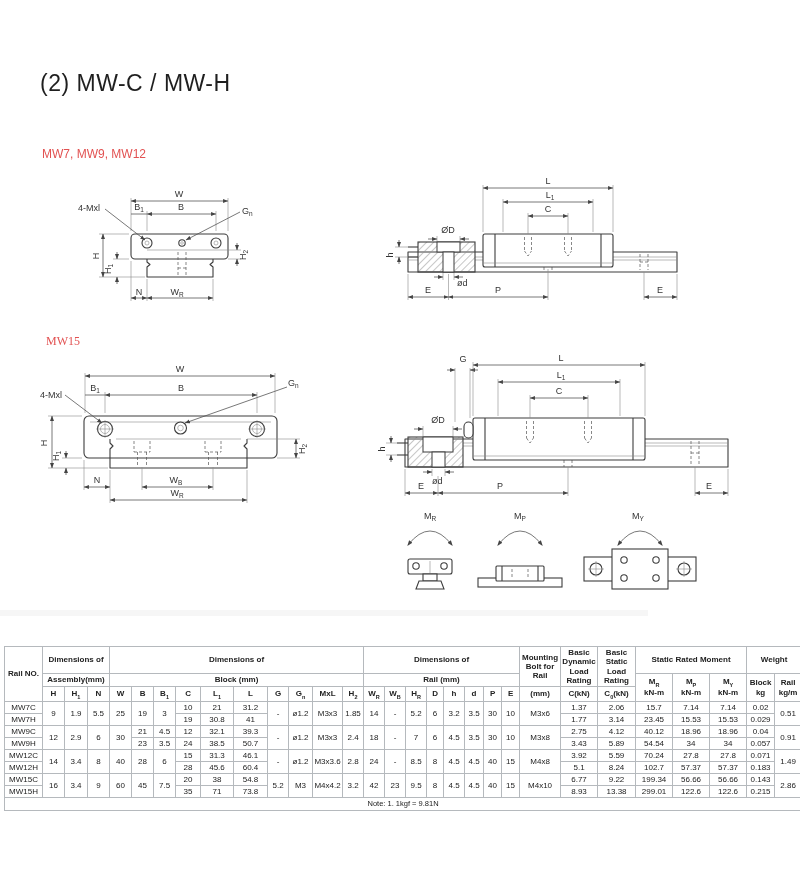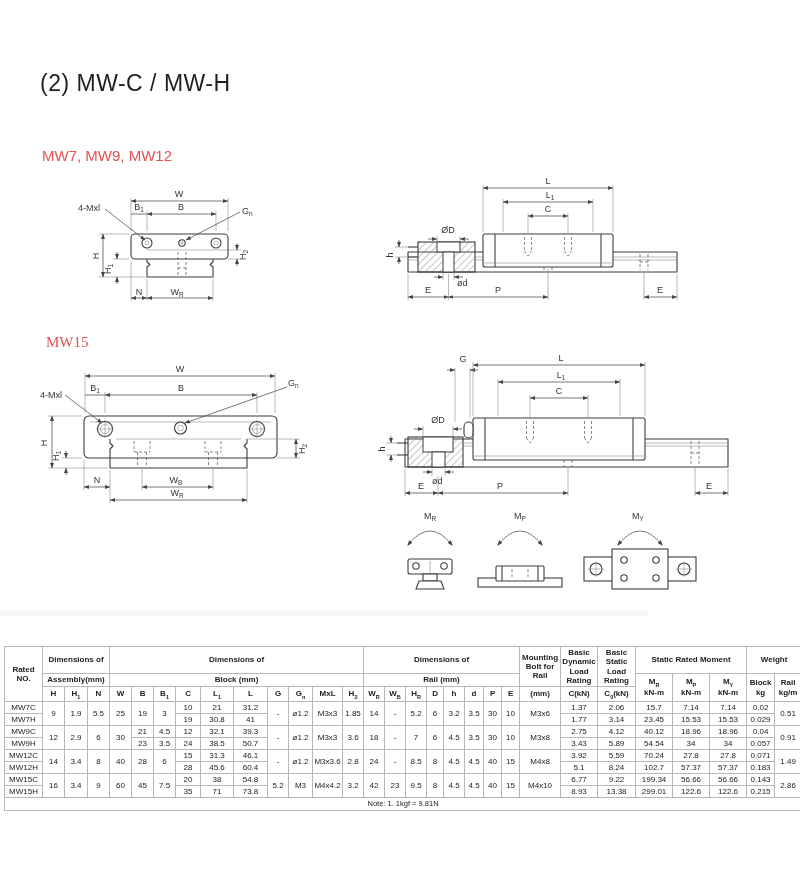--- a/index.html
+++ b/index.html
@@ -1,19 +1,19 @@
 <!DOCTYPE html>
 <html><head>
 <meta charset="utf-8">
 <style>
   html,body{margin:0;padding:0;background:#fff;}
   .canvas{position:relative;width:800px;height:884px;background:#fff;overflow:hidden;
           font-family:"Liberation Sans",sans-serif;color:#222;}
   .title{position:absolute;left:40px;top:70px;font-size:23px;color:#1f1f1f;letter-spacing:.5px;}
-  .series{position:absolute;font-size:15px;color:#e25252;}
+  .series{position:absolute;font-size:12px;color:#e25252;}
   #series1{left:42px;top:147px;}
   #series2{left:46px;top:334px;font-family:Liberation Serif, serif;}
   .faint{position:absolute;left:0;top:610px;width:648px;height:6px;background:#f6f6f6;}
   svg{position:absolute;overflow:visible;}
   #svgA{left:55px;top:183px;}
   #svgB{left:385px;top:170px;}
   #svgC{left:38px;top:355px;}
   #svgD{left:378px;top:348px;}
   #svgM{left:390px;top:503px;}
   svg text{font-family:"Liberation Sans",sans-serif;font-size:9px;fill:#333;}
@@ -429,21 +429,21 @@
         <col style="width:37px">
       <col style="width:38px">
         <col style="width:37px">
         <col style="width:37px">
         <col style="width:37px">
       <col style="width:28px">
         <col style="width:27px">
     </colgroup>
     <thead>
       <tr class="hr1">
-        <th rowspan="3">Rated NO.</th>
+        <th rowspan="3">Rail NO.</th>
         <th colspan="3">Dimensions of</th>
         <th colspan="10">Dimensions of</th>
         <th colspan="8">Dimensions of</th>
         <th rowspan="2">Mounting Bolt for Rail</th>
         <th rowspan="2">Basic Dynamic Load Rating</th>
         <th rowspan="2">Basic Static Load Rating</th>
         <th colspan="3">Static Rated Moment</th>
         <th colspan="2">Weight</th>
       </tr>
       <tr class="hr2">
@@ -552,21 +552,21 @@
         <td rowspan="2">6</td>
         <td rowspan="2">30</td>
         <td>21</td>
         <td>4.5</td>
         <td>12</td>
         <td>32.1</td>
         <td>39.3</td>
         <td rowspan="2">-</td>
         <td rowspan="2">ø1.2</td>
         <td rowspan="2">M3x3</td>
-        <td rowspan="2">3.6</td>
+        <td rowspan="2">2.4</td>
         <td rowspan="2">18</td>
         <td rowspan="2">-</td>
         <td rowspan="2">7</td>
         <td rowspan="2">6</td>
         <td rowspan="2">4.5</td>
         <td rowspan="2">3.5</td>
         <td rowspan="2">30</td>
         <td rowspan="2">10</td>
         <td rowspan="2">M3x8</td>
         <td>2.75</td>

